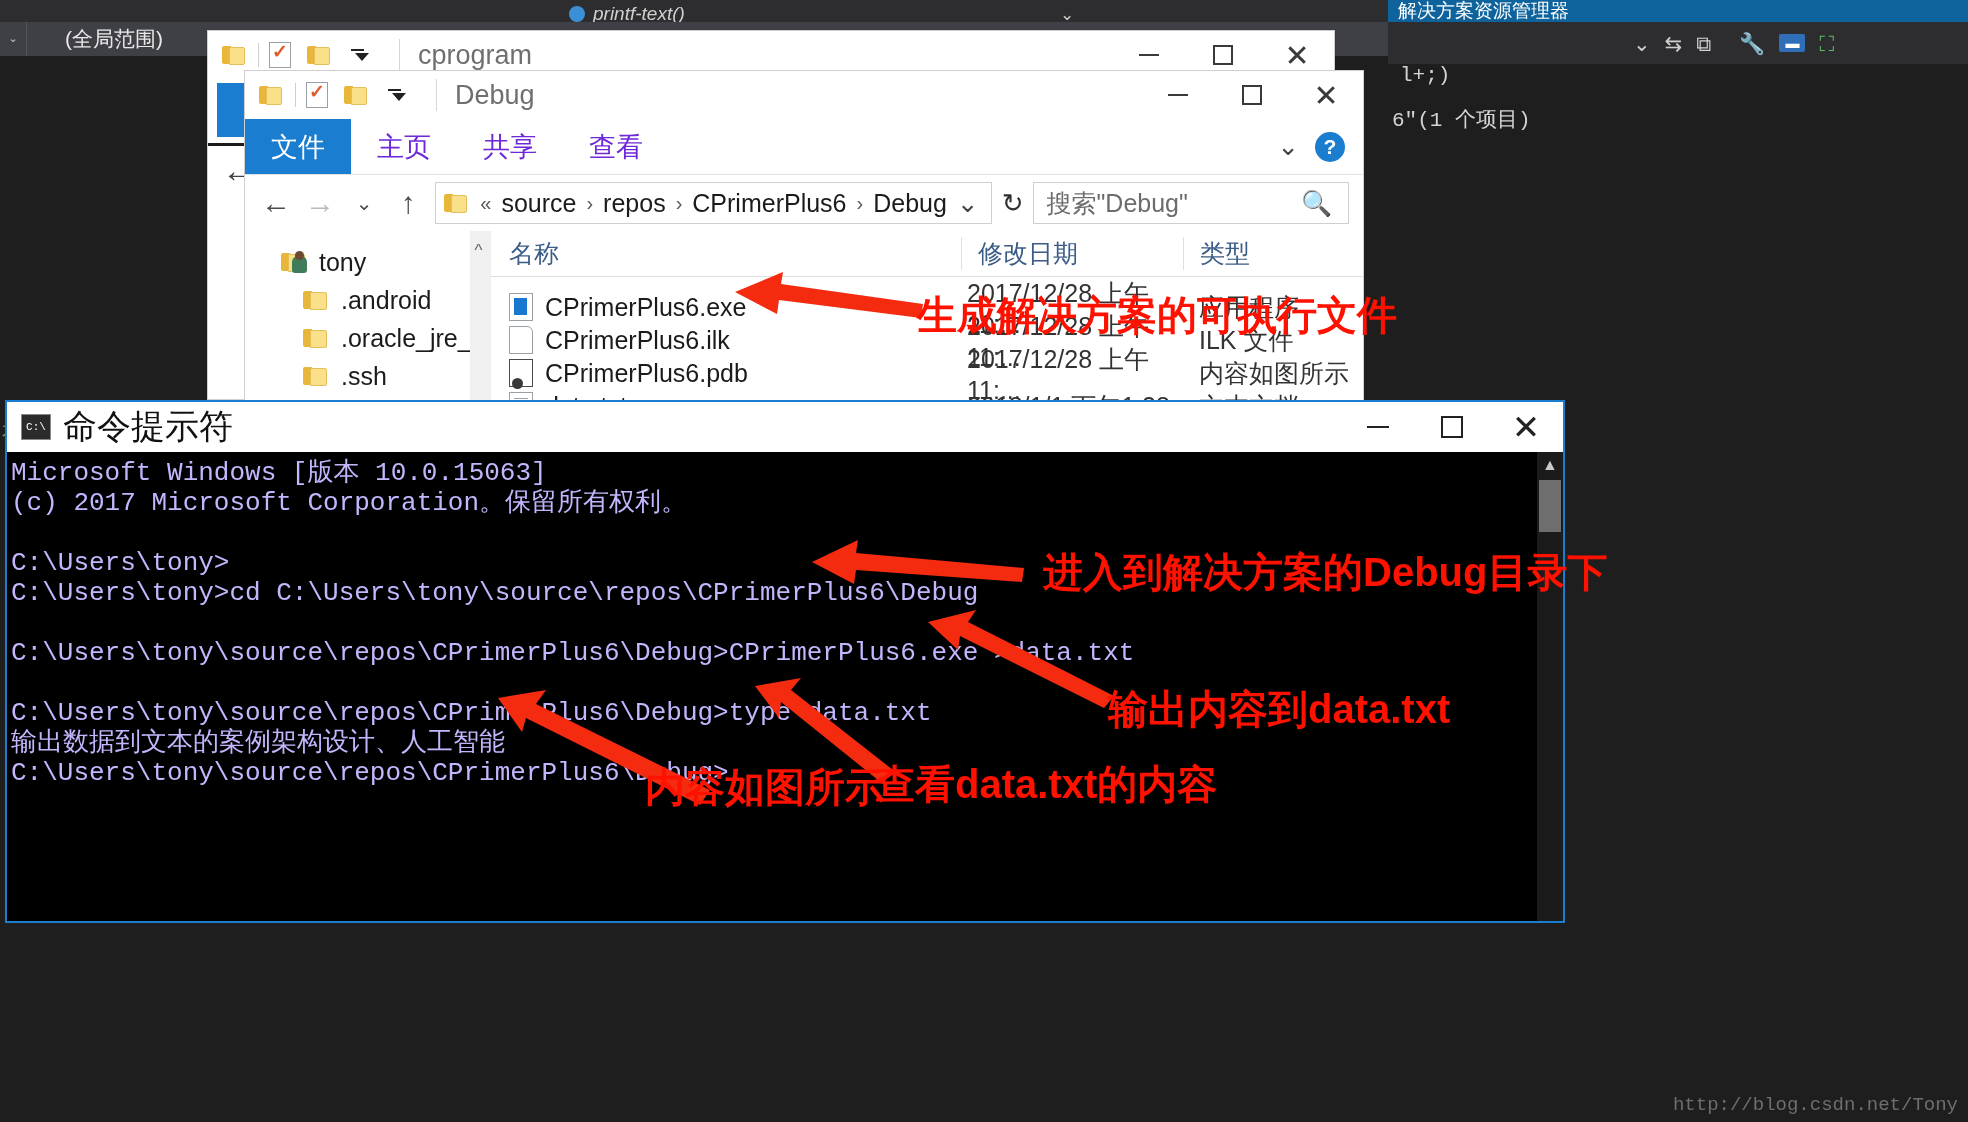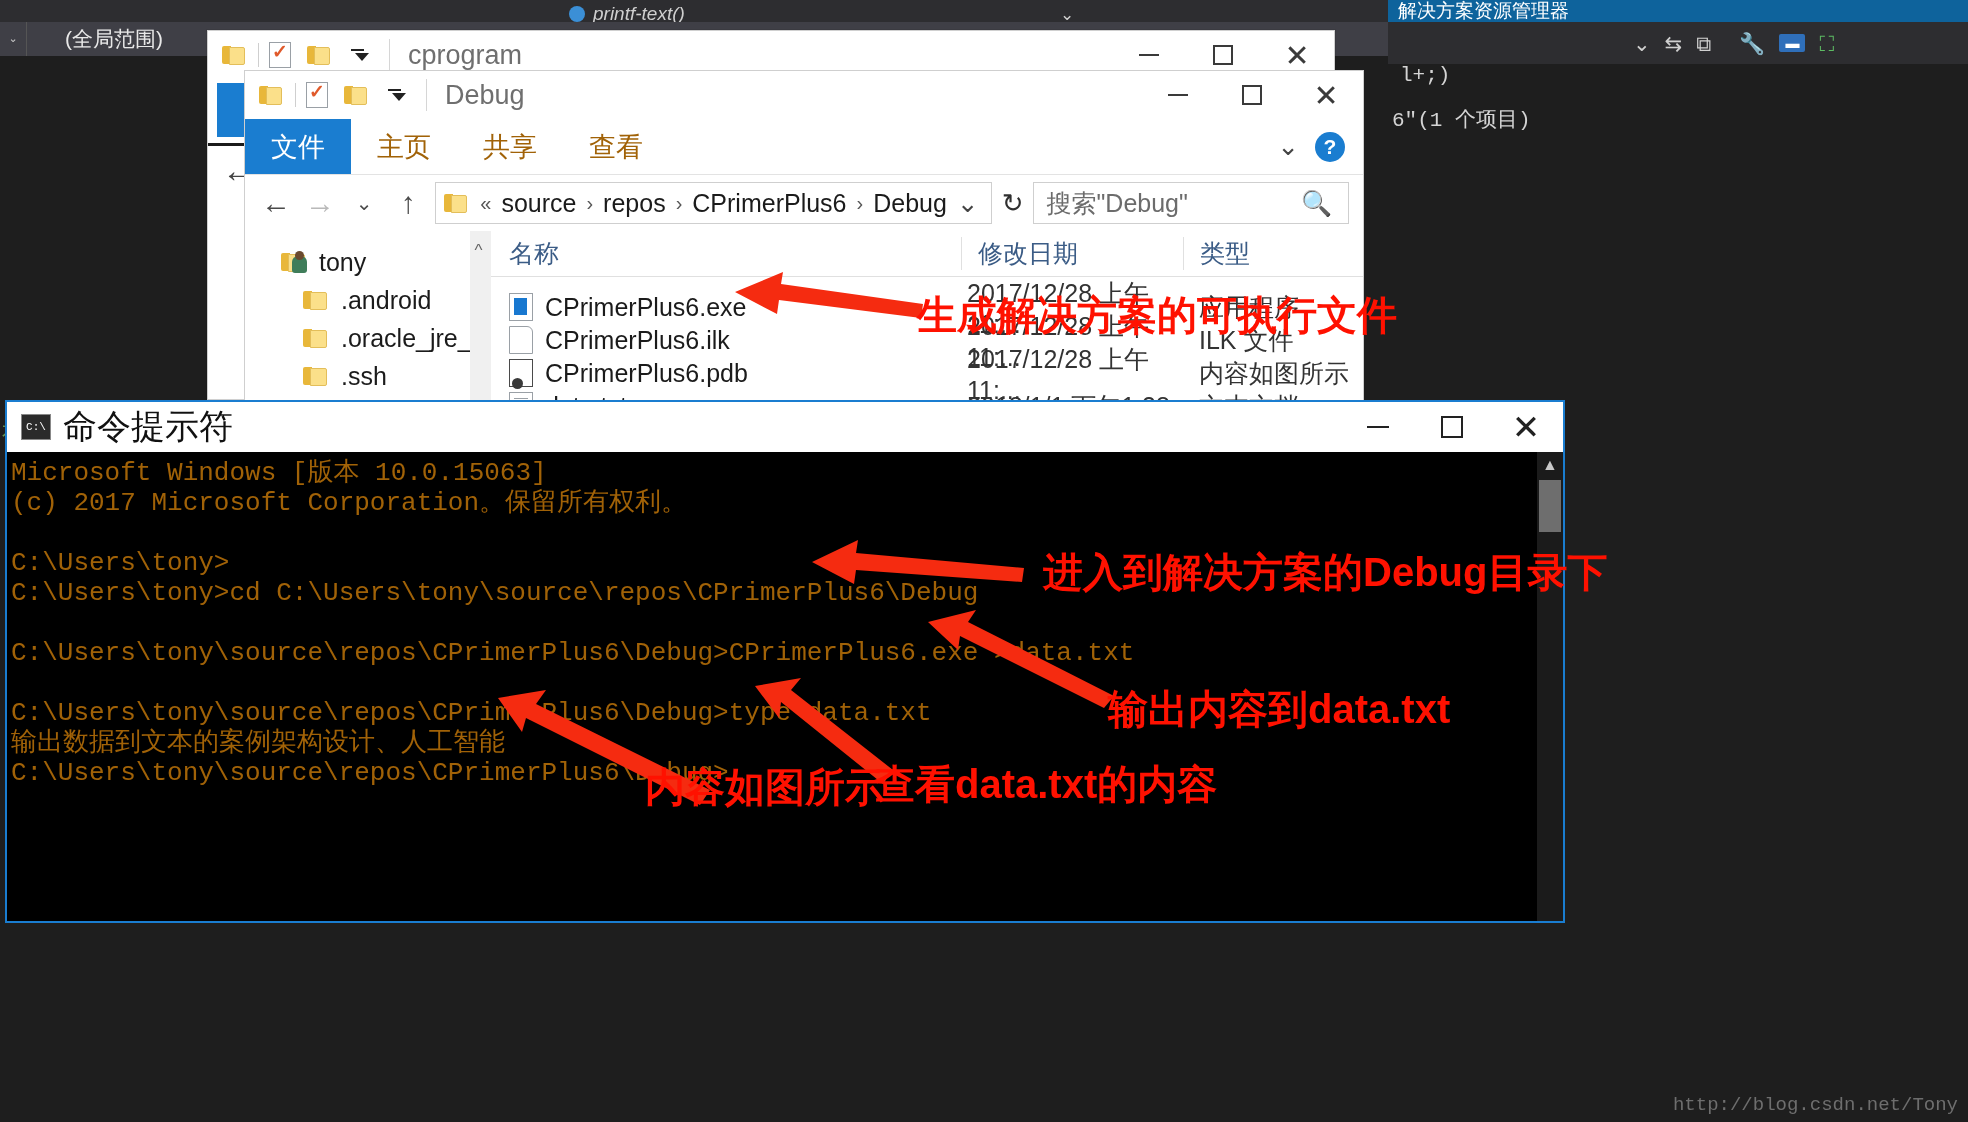--- a/index.html
+++ b/index.html
@@ -92,21 +92,21 @@
     content: "✓"; position: absolute; left: 2px; top: -3px;
     color: #e05a2b; font-size: 19px; font-weight: bold;
   }
   .qa-caret {
     width: 0; height: 0; border-left: 7px solid transparent; border-right: 7px solid transparent;
     border-top: 8px solid #222; margin-left: 10px;
   }
   .qa-caret-wrap { display:flex; flex-direction:column; align-items:center; margin-left: 12px;}
   .qa-caret-line { width: 13px; height: 2px; background:#222; margin-bottom:2px;}
   .win-title-text {
-    margin-left: 20px; color: #6f6f6f; font-size: 27px;
+    margin-left: 30px; color: #6f6f6f; font-size: 27px;
     border-left: 1px solid #d6d6d6; padding-left: 18px; line-height: 32px;
   }
   .win-ctrls { margin-left: auto; display: flex; height: 48px; }
   .win-ctrl {
     width: 74px; height: 48px; display: flex; align-items: center; justify-content: center;
     color: #3a3a3a; font-size: 22px;
   }
   .win-ctrl.close { font-size: 30px; font-weight: 300; }
   .win-ctrl .minbar { width: 20px; height: 2px; background: #3a3a3a; }
   .win-ctrl .maxbox { width: 20px; height: 20px; border: 2px solid #3a3a3a; }
@@ -129,21 +129,21 @@
   .win-debug {
     position: absolute; left: 244px; top: 70px; width: 1120px; height: 330px;
     background: #ffffff; border: 1px solid #cfcfcf;
   }
   .dbg-ribbon {
     height: 56px; display: flex; align-items: stretch; background: #fff;
     border-bottom: 1px solid #e3e3e3;
   }
   .dbg-tab {
     padding: 0 26px; display: flex; align-items: center; justify-content: center;
-    font-size: 27px; color: #a16207;
+    font-size: 27px; color: #6d28d9;
   }
   .dbg-tab.active { background: #1a7dd0; color: #fff; }
   .dbg-ribbon-right { margin-left: auto; display: flex; align-items: center; gap: 16px; padding-right: 18px; }
   .chev-down { color: #444; font-size: 26px; }
   .help-circle {
     width: 30px; height: 30px; border-radius: 50%; background: #1a7dd0; color: #fff;
     display: flex; align-items: center; justify-content: center; font-size: 21px; font-weight: bold;
   }
   .dbg-addrbar {
     height: 56px; display: flex; align-items: center; gap: 10px;
@@ -237,21 +237,21 @@
   .cmd-ctrls { margin-left: auto; display: flex; }
   .cmd-ctrl { width: 74px; height: 50px; display: flex; align-items: center; justify-content: center; color: #222; }
   .cmd-ctrl .minbar { width: 22px; height: 2px; background: #222; }
   .cmd-ctrl .maxbox { width: 22px; height: 22px; border: 2px solid #222; }
   .cmd-ctrl .xg { font-size: 34px; font-weight: 300; line-height: 1; }
   .cmd-screen {
     position: absolute; left: 0; top: 50px; right: 0; bottom: 0;
     background: #000; padding: 6px 0 0 4px; overflow: hidden;
   }
   .cmd-line {
-    color: #a16207; font-family: "Liberation Mono", monospace;
+    color: #c4b5fd; font-family: "Liberation Mono", monospace;
     font-size: 26px; line-height: 30px; white-space: pre;
   }
   .cmd-scroll {
     position: absolute; right: 0; top: 50px; bottom: 0; width: 26px; background: #1b1b1b;
   }
   .cmd-scroll .arr { height: 26px; color: #c9c9c9; font-size: 16px; text-align: center; line-height: 26px;}
   .cmd-scroll .thumb { position:absolute; left:2px; right:2px; top: 28px; height: 52px; background:#6e6e6e; }
 
   
   .red-text {

